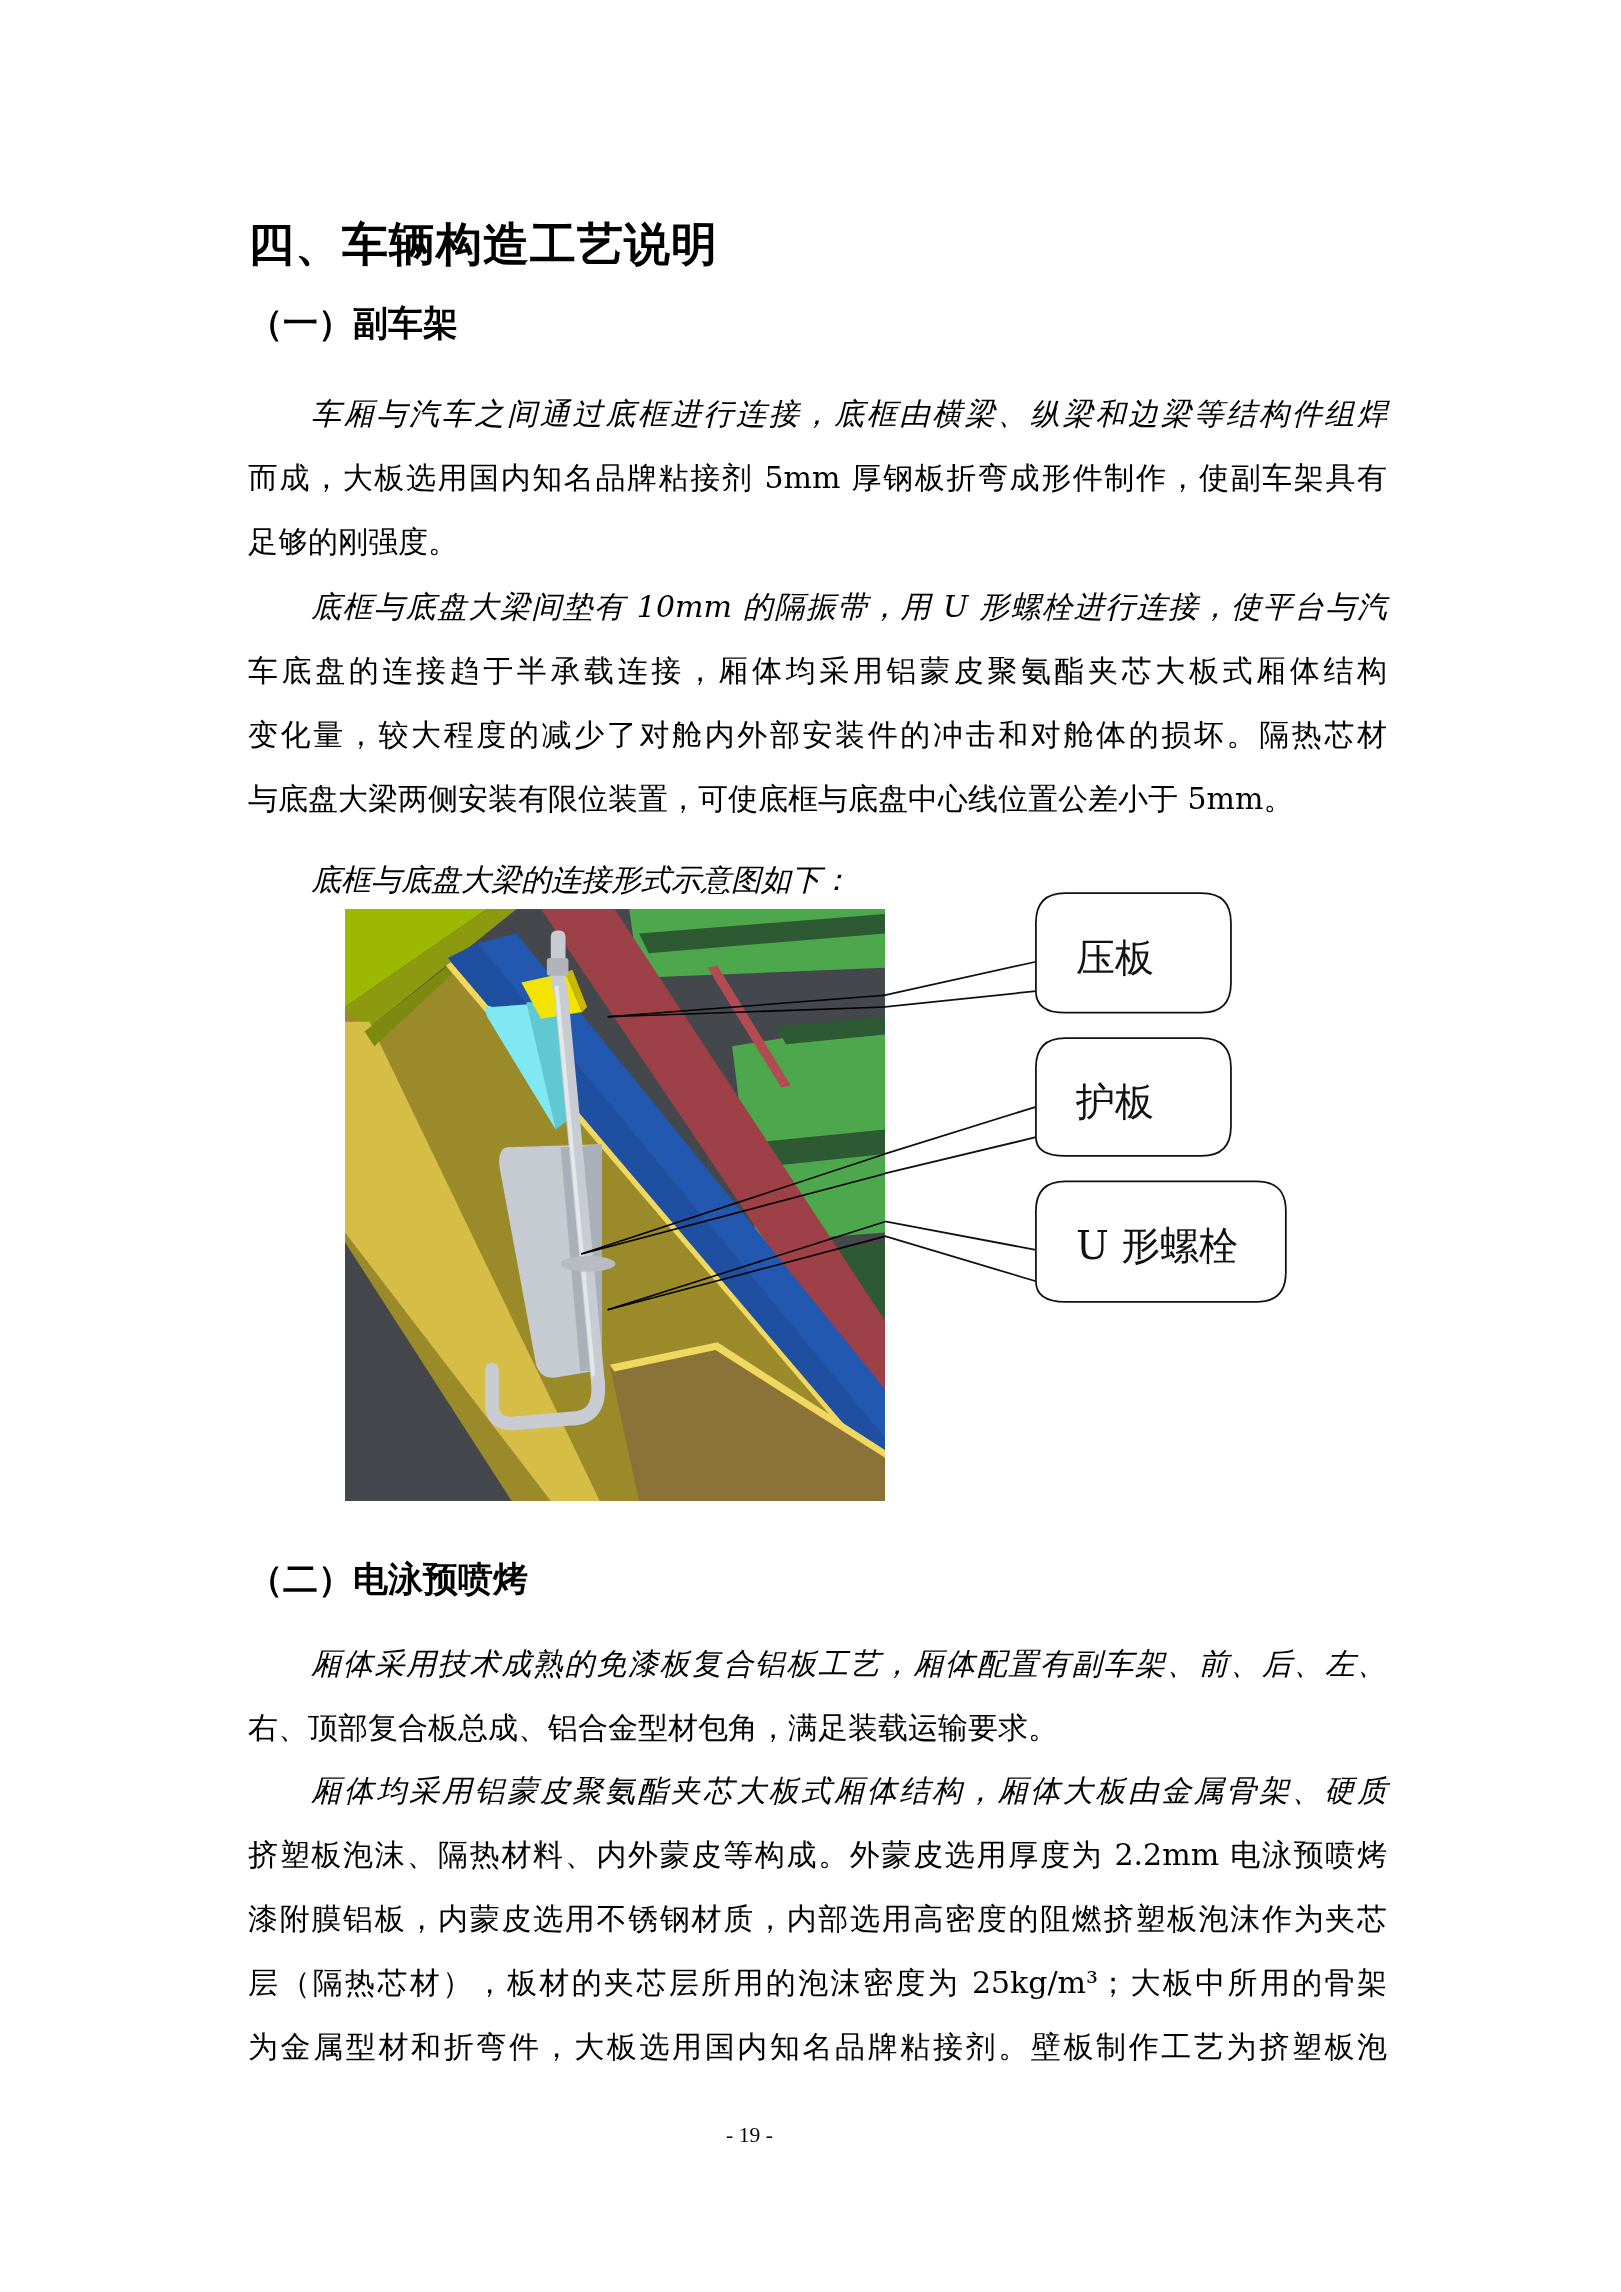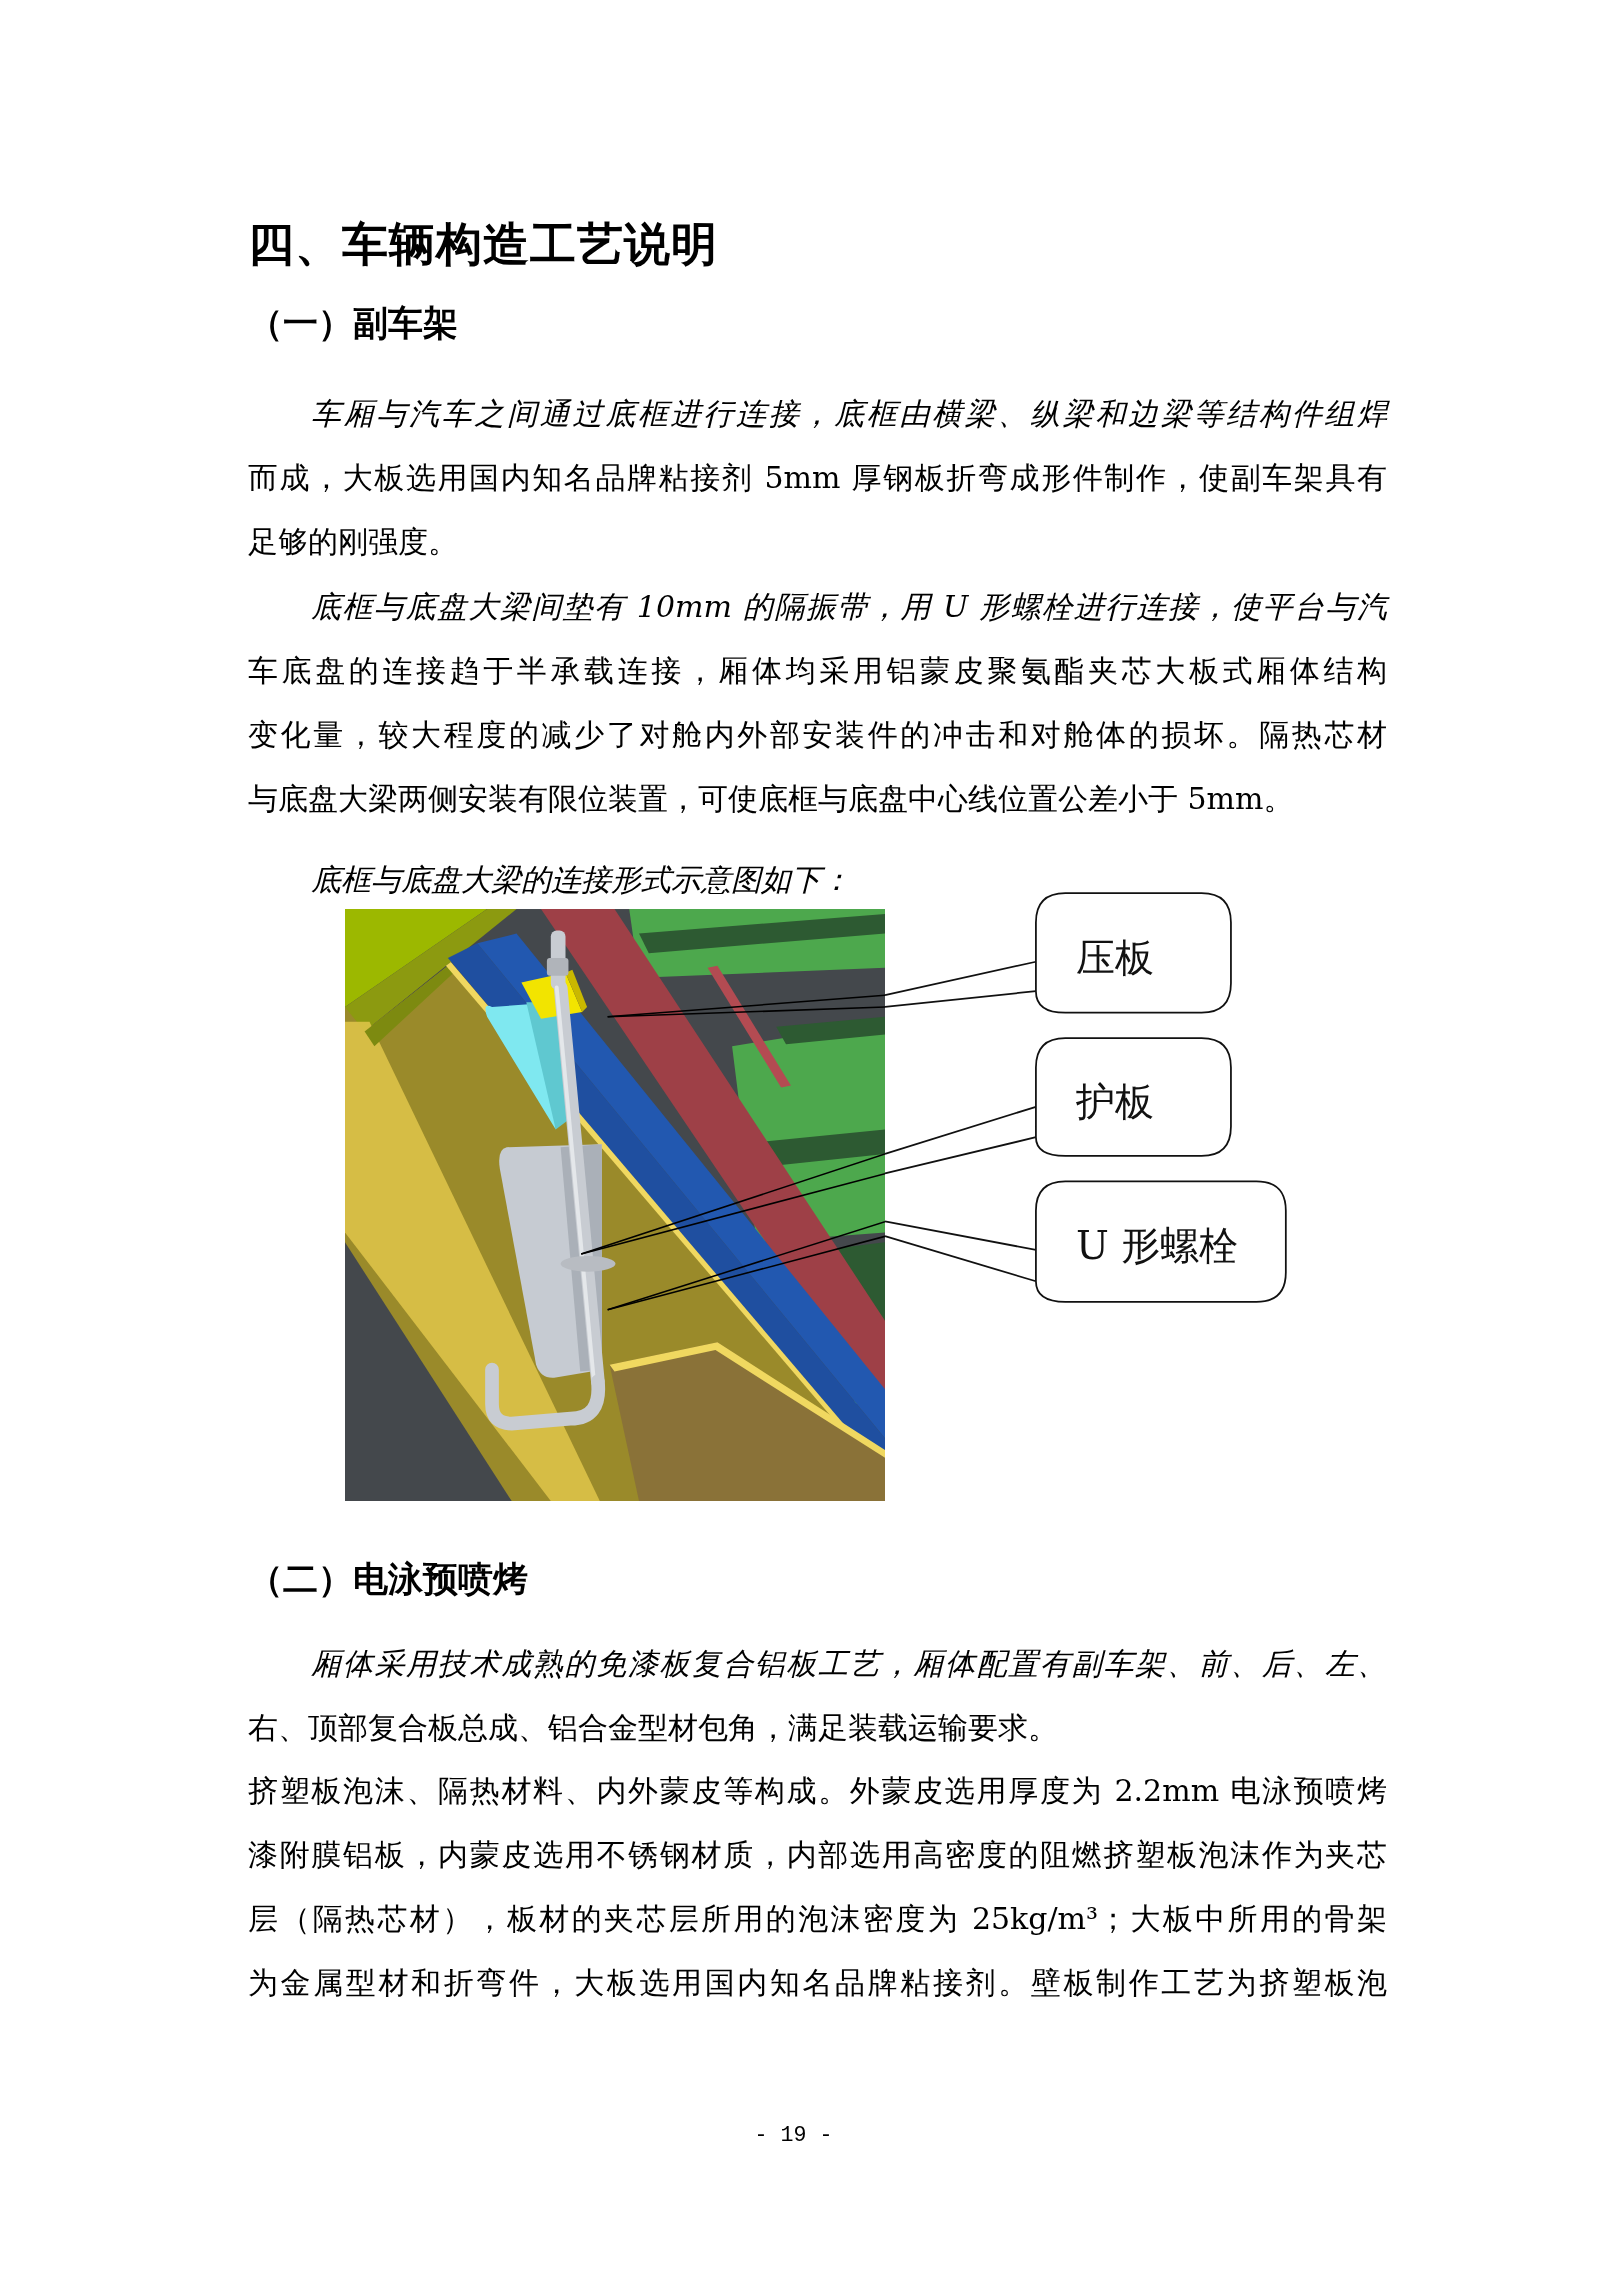--- a/index.html
+++ b/index.html
@@ -13,21 +13,21 @@
   .para { position:absolute; left:248px; width:1139px; font-size:30px; }
   .line { height:64px; line-height:64px; white-space:nowrap; text-align:justify;
           text-align-last:justify; overflow:visible; }
   .line.last { text-align-last:left; }
   .line.indent { padding-left:63px;font-style:italic; }
   .figure { position:absolute; left:345px; top:909px; width:540px; height:592px; overflow:hidden; }
   .callouts { position:absolute; left:0; top:0; width:1621px; height:2293px; pointer-events:none; }
   .callout-label { position:absolute; font-size:39px; font-family:"DejaVu Serif","Liberation Serif",serif;
                    white-space:nowrap; color:#111;margin-left:10px; }
   .page-number { position:absolute; left:0; width:1499px; top:2123px; text-align:center;
-                 font-family:Liberation Mono, monospace; font-size:21.6px;margin-left:44px; }
+                 font-family:Liberation Serif, serif; font-size:21.6px; }
 </style>
 </head>
 <body>
 
 <div class="page">
 
   <div class="h1">四、车辆构造工艺说明</div>
 
   <div class="h2" style="top:300px;">（一）副车架</div>
 
@@ -127,20 +127,21 @@
   <div class="callout-label" style="left:1066px; top:1219px;">U 形螺栓</div>
 
   <div class="h2" style="top:1556px;">（二）电泳预喷烤</div>
 
   <div class="para" style="top:1632px;">
     <div class="line indent">厢体采用技术成熟的免漆板复合铝板工艺，厢体配置有副车架、前、后、左、</div>
     <div class="line last">右、顶部复合板总成、铝合金型材包角，满足装载运输要求。</div>
   </div>
 
   <div class="para" style="top:1759px;">
+    <div class="line indent">厢体均采用铝蒙皮聚氨酯夹芯大板式厢体结构，厢体大板由金属骨架、硬质</div>
     <div class="line">挤塑板泡沫、隔热材料、内外蒙皮等构成。外蒙皮选用厚度为 2.2mm 电泳预喷烤</div>
     <div class="line">漆附膜铝板，内蒙皮选用不锈钢材质，内部选用高密度的阻燃挤塑板泡沫作为夹芯</div>
     <div class="line">层（隔热芯材），板材的夹芯层所用的泡沫密度为 25kg/m³；大板中所用的骨架</div>
     <div class="line">为金属型材和折弯件，大板选用国内知名品牌粘接剂。壁板制作工艺为挤塑板泡</div>
   </div>
 
   <div class="page-number">- 19 -</div>
 </div>
 
 

